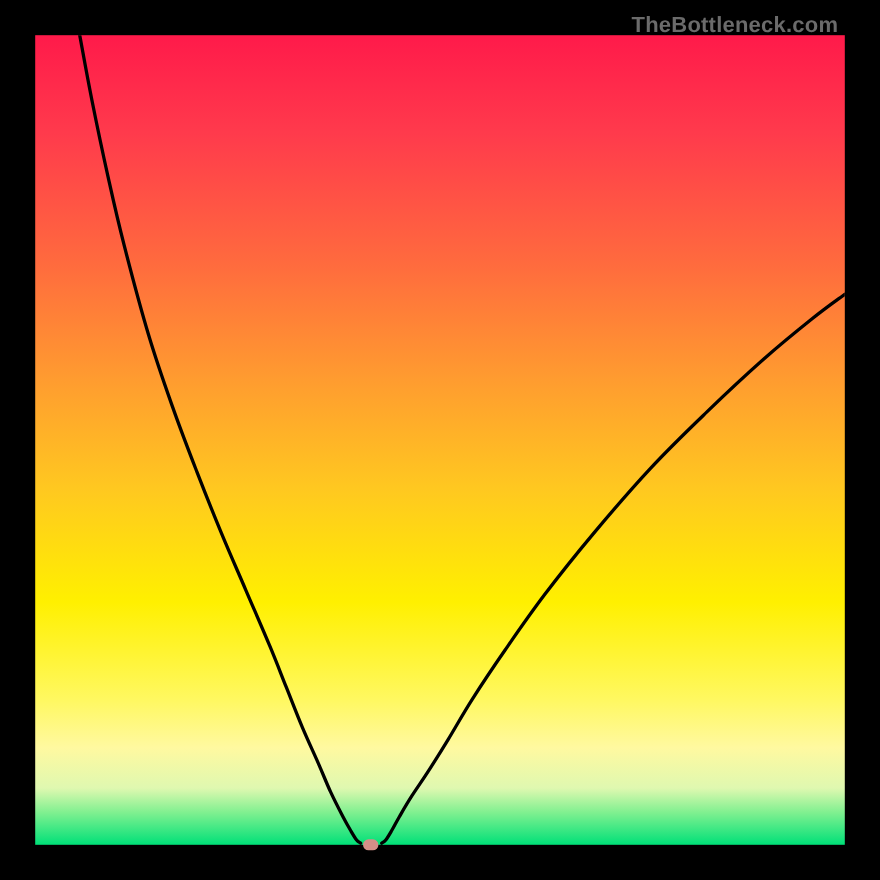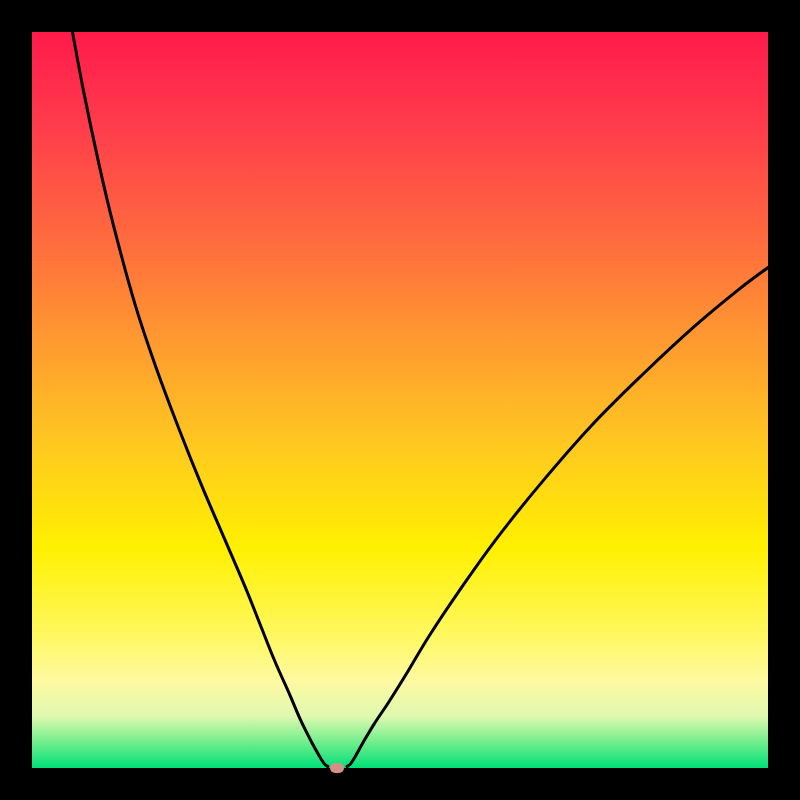--- a/index.html
+++ b/index.html
@@ -70,13 +70,14 @@
 
   <div class="plot-area"></div>
 
   <svg class="curve-svg" viewBox="0 0 736 740" preserveAspectRatio="none">
     <path id="curve-left" fill="none" stroke="#000000" stroke-width="3" stroke-linecap="round" d="M 40.48 0 C 42.4672 10.598399999999998, 46.8832 35.695999999999984, 51.52 58.879999999999995 C 56.156800000000004 82.06400000000001, 60.940799999999996 104.95360000000007, 66.24 128.80000000000007 C 71.5392 152.64640000000009, 74.336 165.52640000000002, 80.96 191.36 C 87.58399999999999 217.1936, 95.0912 245.824, 103.04 272.32 C 110.98880000000001 298.816, 117.1712 316.03839999999997, 125.12 338.55999999999995 C 133.0688 361.0815999999999, 139.2512 376.9056, 147.20000000000002 397.44 C 155.14880000000002 417.9744, 161.3312 433.43039999999996, 169.28 452.64 C 177.2288 471.8496, 183.4112 485.61279999999994, 191.36 504.15999999999997 C 199.30880000000002 522.7072, 206.816 539.7824, 213.44 555.6800000000001 C 220.064 571.5776000000001, 222.86079999999998 579.2320000000001, 228.16 592.48 C 233.4592 605.728, 237.58080000000004 616.6944, 242.88000000000002 629.28 C 248.1792 641.8656, 252.96319999999997 651.8016, 257.59999999999997 662.4 C 262.23679999999996 672.9984, 264.6656 679.5487999999999, 268.64 688.16 C 272.6144 696.7712, 276.368 703.88096, 279.68 710.24 C 282.992 716.5990400000001, 284.78784 719.6460800000001, 287.04 723.488 C 289.29216 727.32992, 290.60224 729.5967999999999, 292.192 731.584 C 293.78176 733.5712, 295.2096 733.99808, 295.872 734.528"></path>
     <path id="curve-right" fill="none" stroke="#000000" stroke-width="3" stroke-linecap="round" d="M 315.008 734.528 C 315.6704 733.99808, 317.09824 733.5712, 318.688 731.584 C 320.27776 729.5967999999999, 321.58783999999997 727.32992, 323.84 723.488 C 326.09216 719.6460800000001, 327.888 715.93664, 331.2 710.24 C 334.512 704.54336, 337.6032 699.1264, 342.24 691.84 C 346.8768 684.5536000000001, 350.9984 679.0336, 356.96 669.76 C 362.92159999999996 660.4864, 368.0736 652.2431999999999, 375.36 640.3199999999999 C 382.6464 628.3968, 388.16640000000007 618.0928, 397.44000000000005 603.52 C 406.71360000000004 588.9472, 414.9568 576.5824, 426.88 559.36 C 438.8032 542.1376, 449.10720000000003 527.0496, 463.68 507.84000000000003 C 478.2528 488.6304, 490.6176 473.1744, 507.84 452.64 C 525.0624 432.1056, 540.8128 413.632, 559.36 393.76 C 577.9072 373.888, 592.3328 360.12479999999994, 610.88 342.23999999999995 C 629.4272 324.35519999999997, 645.1776 309.63520000000005, 662.4 294.40000000000003 C 679.6224 279.1648, 693.3119999999999 268.1984, 706.56 257.59999999999997 C 719.808 247.00159999999997, 730.7008 239.49439999999998, 736 235.51999999999998"></path>
   </svg>
 
   <div id="min-marker" class="marker" style="left: 337.44px; top: 768px;"></div>
 
+  <div class="attribution">TheBottleneck.com</div>
 </div>
 
 </body></html>

